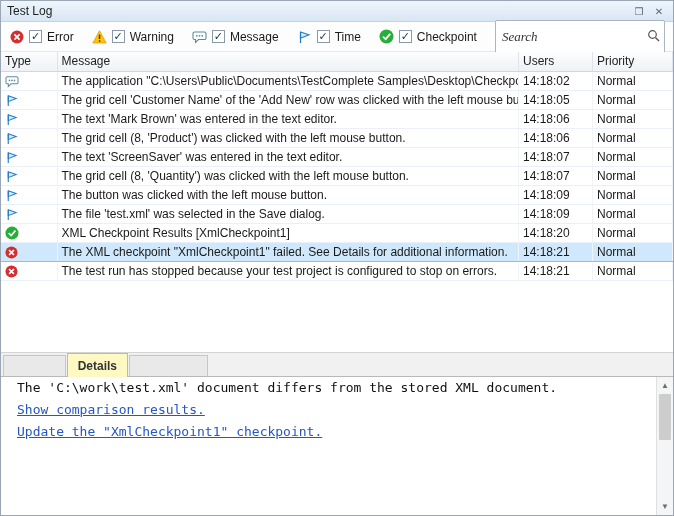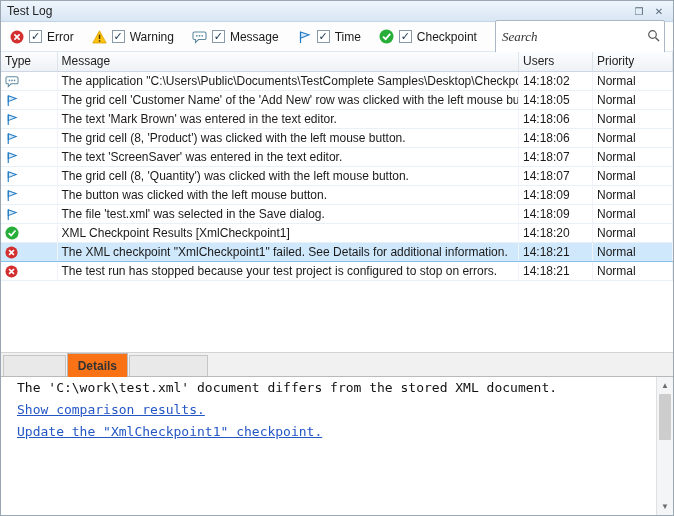--- a/index.html
+++ b/index.html
@@ -85,21 +85,21 @@
     display: flex; align-items: flex-end; padding-left: 2px;
   }
   .tab {
     height: 21px; padding: 20px 10px 0 10px; margin-right: 1px;
     border: 1px solid #c6c6c6; border-bottom: none;
     background: #e9e9e9; color: #333; cursor: default;
     font-size: 12px;
     font-weight: bold;
   }
   .tab.active {
-    background: #f97316; height: 24px; padding-top: 5px;
+    background: #fef9c3; height: 24px; padding-top: 5px;
     border-color: #b9b9b9; margin-bottom: -1px;
   }
 
   
   .details {
     flex: 0 0 138px; background: #fff; display: flex;
   }
   .details-content {
     flex: 1; padding: 0 10px 10px 16px;
     font-family: "DejaVu Sans Mono", monospace; font-size: 13px; line-height: 22px;

